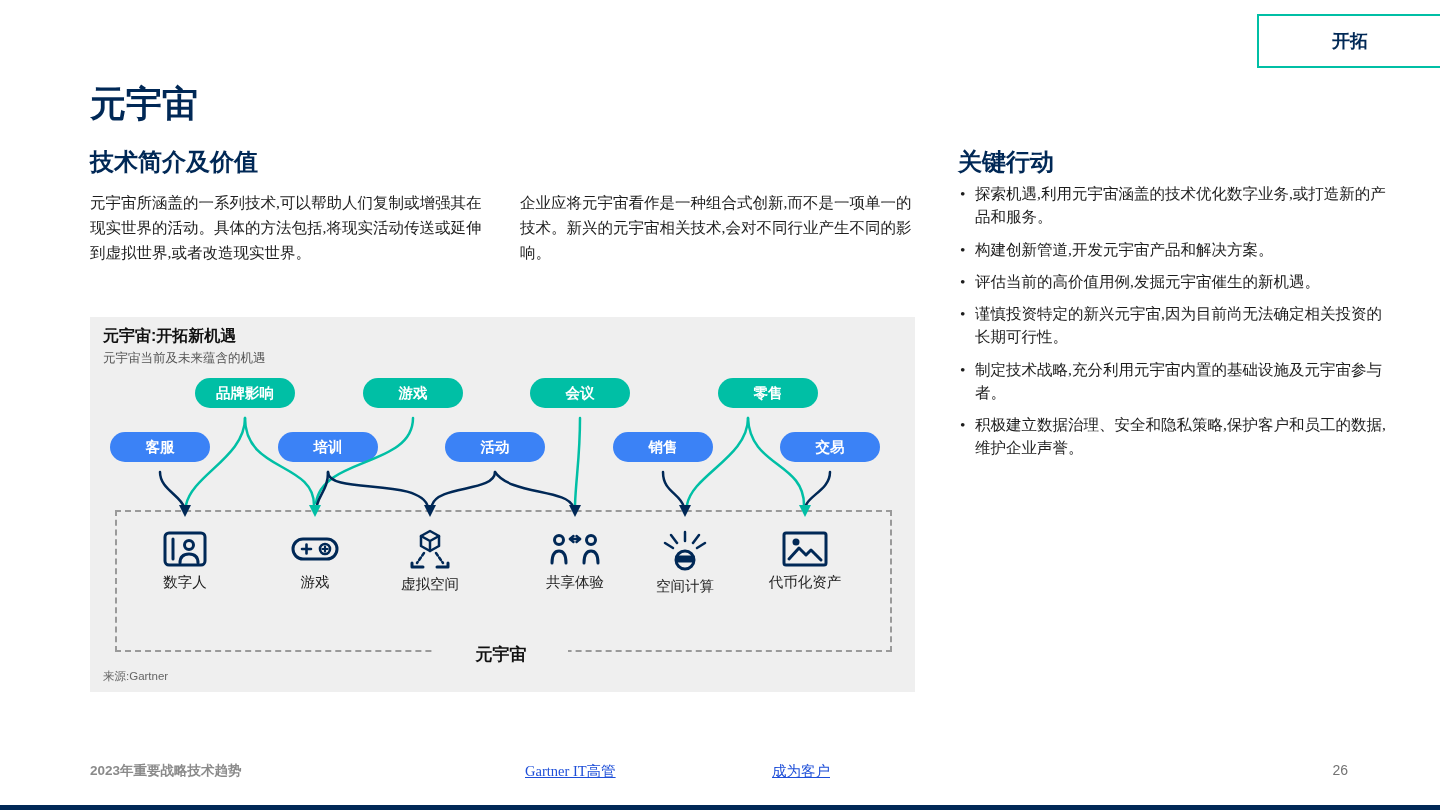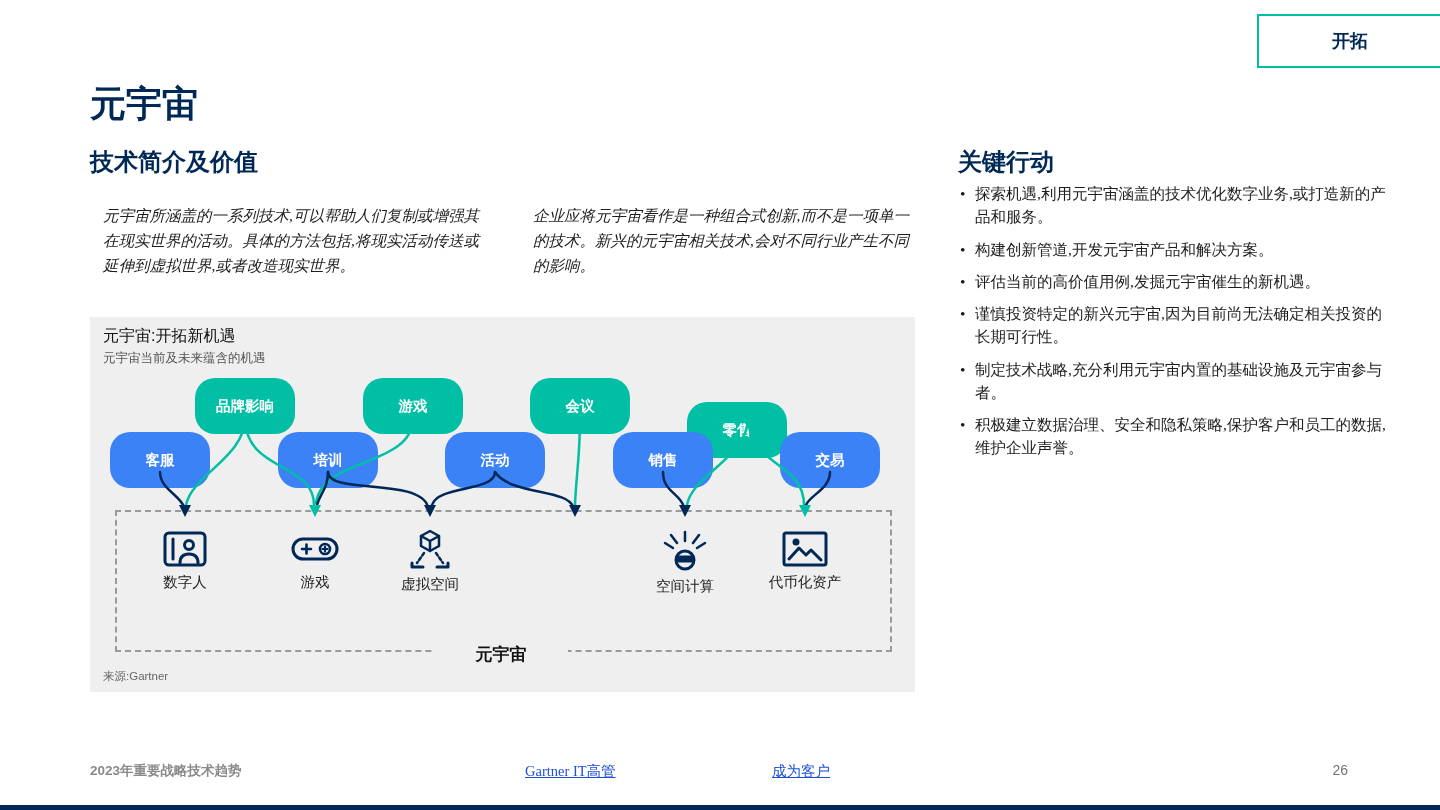--- a/index.html
+++ b/index.html
@@ -13,35 +13,35 @@
          font-size:18px;font-weight:bold;color:#002856;background:#fff;}
 
   
   .page-title{left:90px;top:80px;font-size:36px;font-weight:bold;color:#002856;}
   .sec-head{font-size:24px;font-weight:bold;color:#002856;}
   .intro-head{left:90px;top:146px;}
   .actions-head{left:958px;top:146px;}
 
   
   .intro-cols{left:90px;top:190px;width:832px;display:flex;gap:28px;}
-  .intro-cols p{margin:13px;width:404px;font-size:15.5px;line-height:1.62;color:#1d1d1d;font-style:italic;}
+  .intro-cols p{margin:0;width:404px;font-size:15.5px;line-height:1.62;color:#1d1d1d;}
 
   
   .actions-list{left:958px;top:182px;width:432px;list-style:none;margin:0;padding:0;}
   .actions-list li{position:relative;padding-left:17px;margin-bottom:9px;
                    font-size:15.5px;line-height:1.5;color:#1d1d1d;}
   .actions-list li::before{content:"•";position:absolute;left:2px;color:#1d1d1d;}
 
   
   .panel{left:90px;top:317px;width:825px;height:375px;background:#efefef;}
-  .panel-title{left:13px;top:9px;font-size:16px;font-weight:normal;color:#111;
+  .panel-title{left:13px;top:9px;font-size:16px;font-weight:bold;color:#111;
                font-family:"Liberation Sans","DejaVu Sans",sans-serif;}
   .panel-sub{left:13px;top:33px;font-size:12.5px;color:#555;
              font-family:"Liberation Sans","DejaVu Sans",sans-serif;}
-  .pill{position:absolute;width:100px;height:56px;border-radius:20px;color:#fff;
+  .pill{position:absolute;width:100px;height:30px;border-radius:20px;color:#fff;
         display:flex;align-items:center;justify-content:center;font-size:14.5px;font-weight:bold;
         font-family:"Liberation Sans","DejaVu Sans",sans-serif;}
   .pill.teal{background:#00BFA5;top:61px;}
   .pill.navy{background:#3b82f6;top:115px;}
 
   .connectors{left:0;top:0;width:825px;height:210px;pointer-events:none;z-index:3;}
 
   .dashed-box{left:25px;top:193px;width:773px;height:138px;border:2px dashed #9a9a9a;z-index:1;}
 
   .icon-cell{position:absolute;top:212px;width:110px;text-align:center;z-index:2;}
@@ -89,21 +89,21 @@
   <li>积极建立数据治理、安全和隐私策略,保护客户和员工的数据,维护企业声誉。</li>
 </ul>
 
 <div class="abs panel">
   <div class="abs panel-title">元宇宙:开拓新机遇</div>
   <div class="abs panel-sub">元宇宙当前及未来蕴含的机遇</div>
 
   <div class="pill teal" style="left:105px;">品牌影响</div>
   <div class="pill teal" style="left:273px;">游戏</div>
   <div class="pill teal" style="left:440px;">会议</div>
-  <div class="pill teal" style="left:597px;margin-top:24px;">零售</div>
+  <div class="pill teal" style="left:628px;">零售</div>
 
   <div class="pill navy" style="left:20px;">客服</div>
   <div class="pill navy" style="left:188px;">培训</div>
   <div class="pill navy" style="left:355px;">活动</div>
   <div class="pill navy" style="left:523px;">销售</div>
   <div class="pill navy" style="left:690px;">交易</div>
 
   <svg class="abs connectors" viewBox="0 0 825 210">
     <g fill="none" stroke="#00BFA5" stroke-width="2.5" stroke-linecap="round">
       <path d="M155,101 C155,140 102,158 96,188"></path>
@@ -164,20 +164,33 @@
         <path d="M22,2 L31,7 L31,17 L22,22 L13,17 L13,7 Z"></path>
         <path d="M13,7 L22,12 L31,7 M22,12 V22"></path>
         <path d="M16,24 L9,34" stroke-dasharray="3,2.5"></path>
         <path d="M28,24 L35,34" stroke-dasharray="3,2.5"></path>
         <path d="M4,38 h11 M29,38 h11 M4,38 v-4 M40,38 v-4" stroke-width="3"></path>
       </g>
     </svg>
     <span class="lbl">虚拟空间</span>
   </div>
 
+  <div class="icon-cell" style="left:430px;">
+    <svg width="52" height="40" viewBox="0 0 52 40">
+      <g fill="none" stroke="#002856" stroke-width="3" stroke-linecap="round" stroke-linejoin="round">
+        <circle cx="10" cy="11" r="4.5"></circle>
+        <path d="M3,34 c0,-9 3,-12 7,-12 c4,0 7,3 7,12"></path>
+        <circle cx="42" cy="11" r="4.5"></circle>
+        <path d="M35,34 c0,-9 3,-12 7,-12 c4,0 7,3 7,12"></path>
+        <path d="M21,10 H31" stroke-width="2.5"></path>
+        <path d="M21,10 l3.5,-3 M21,10 l3.5,3 M31,10 l-3.5,-3 M31,10 l-3.5,3" stroke-width="2.5"></path>
+      </g>
+    </svg>
+    <span class="lbl">共享体验</span>
+  </div>
 
   <div class="icon-cell" style="left:540px;">
     <svg width="48" height="44" viewBox="0 0 48 44">
       <g fill="none" stroke="#002856" stroke-width="2.5" stroke-linecap="round">
         <path d="M24,12 V3"></path>
         <path d="M16,14 L10,6"></path>
         <path d="M32,14 L38,6"></path>
         <path d="M12,19 L4,14"></path>
         <path d="M36,19 L44,14"></path>
         <circle cx="24" cy="31" r="9" stroke-width="3"></circle>

